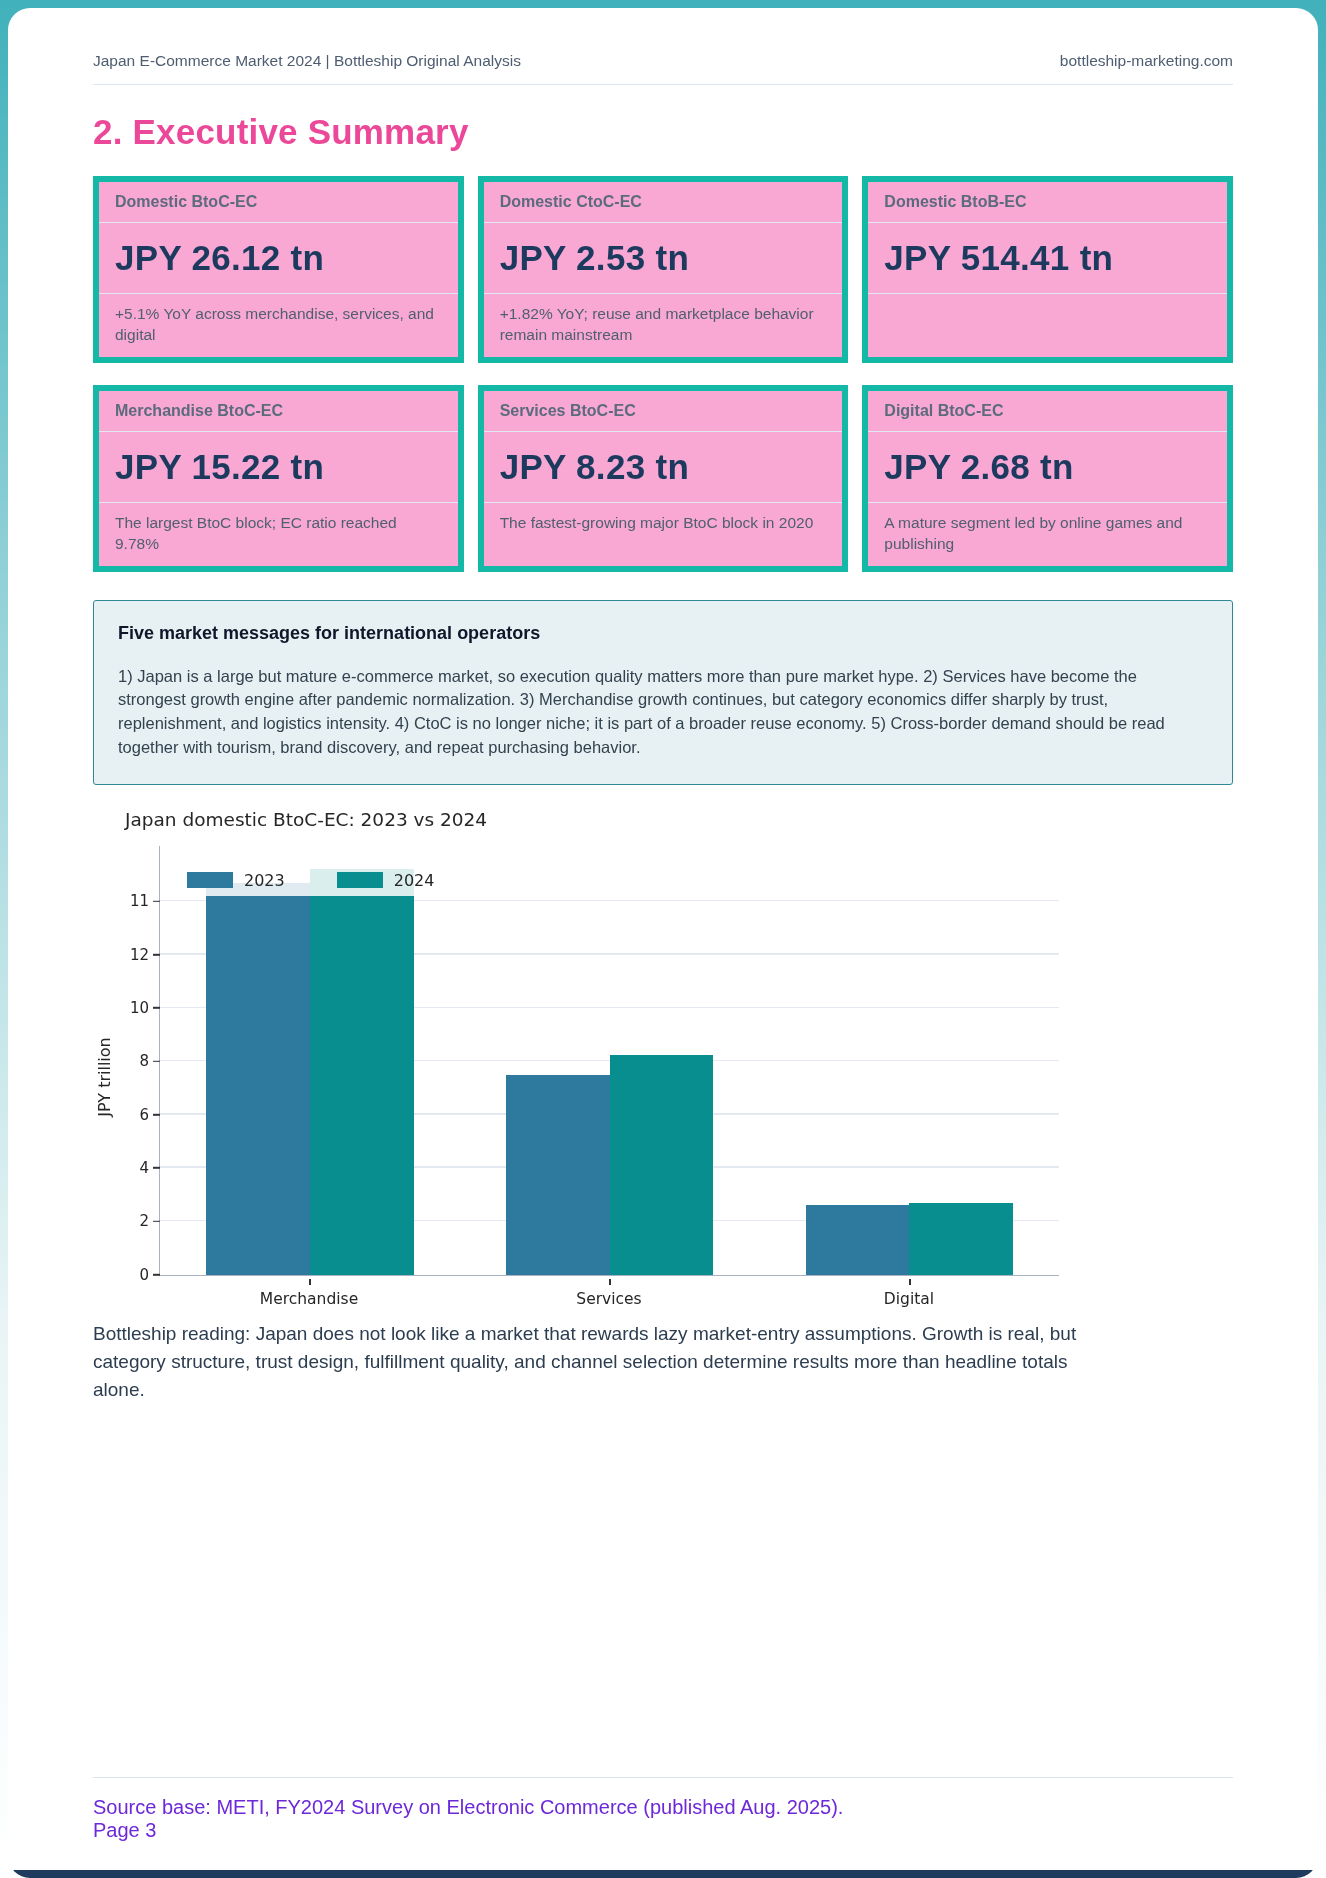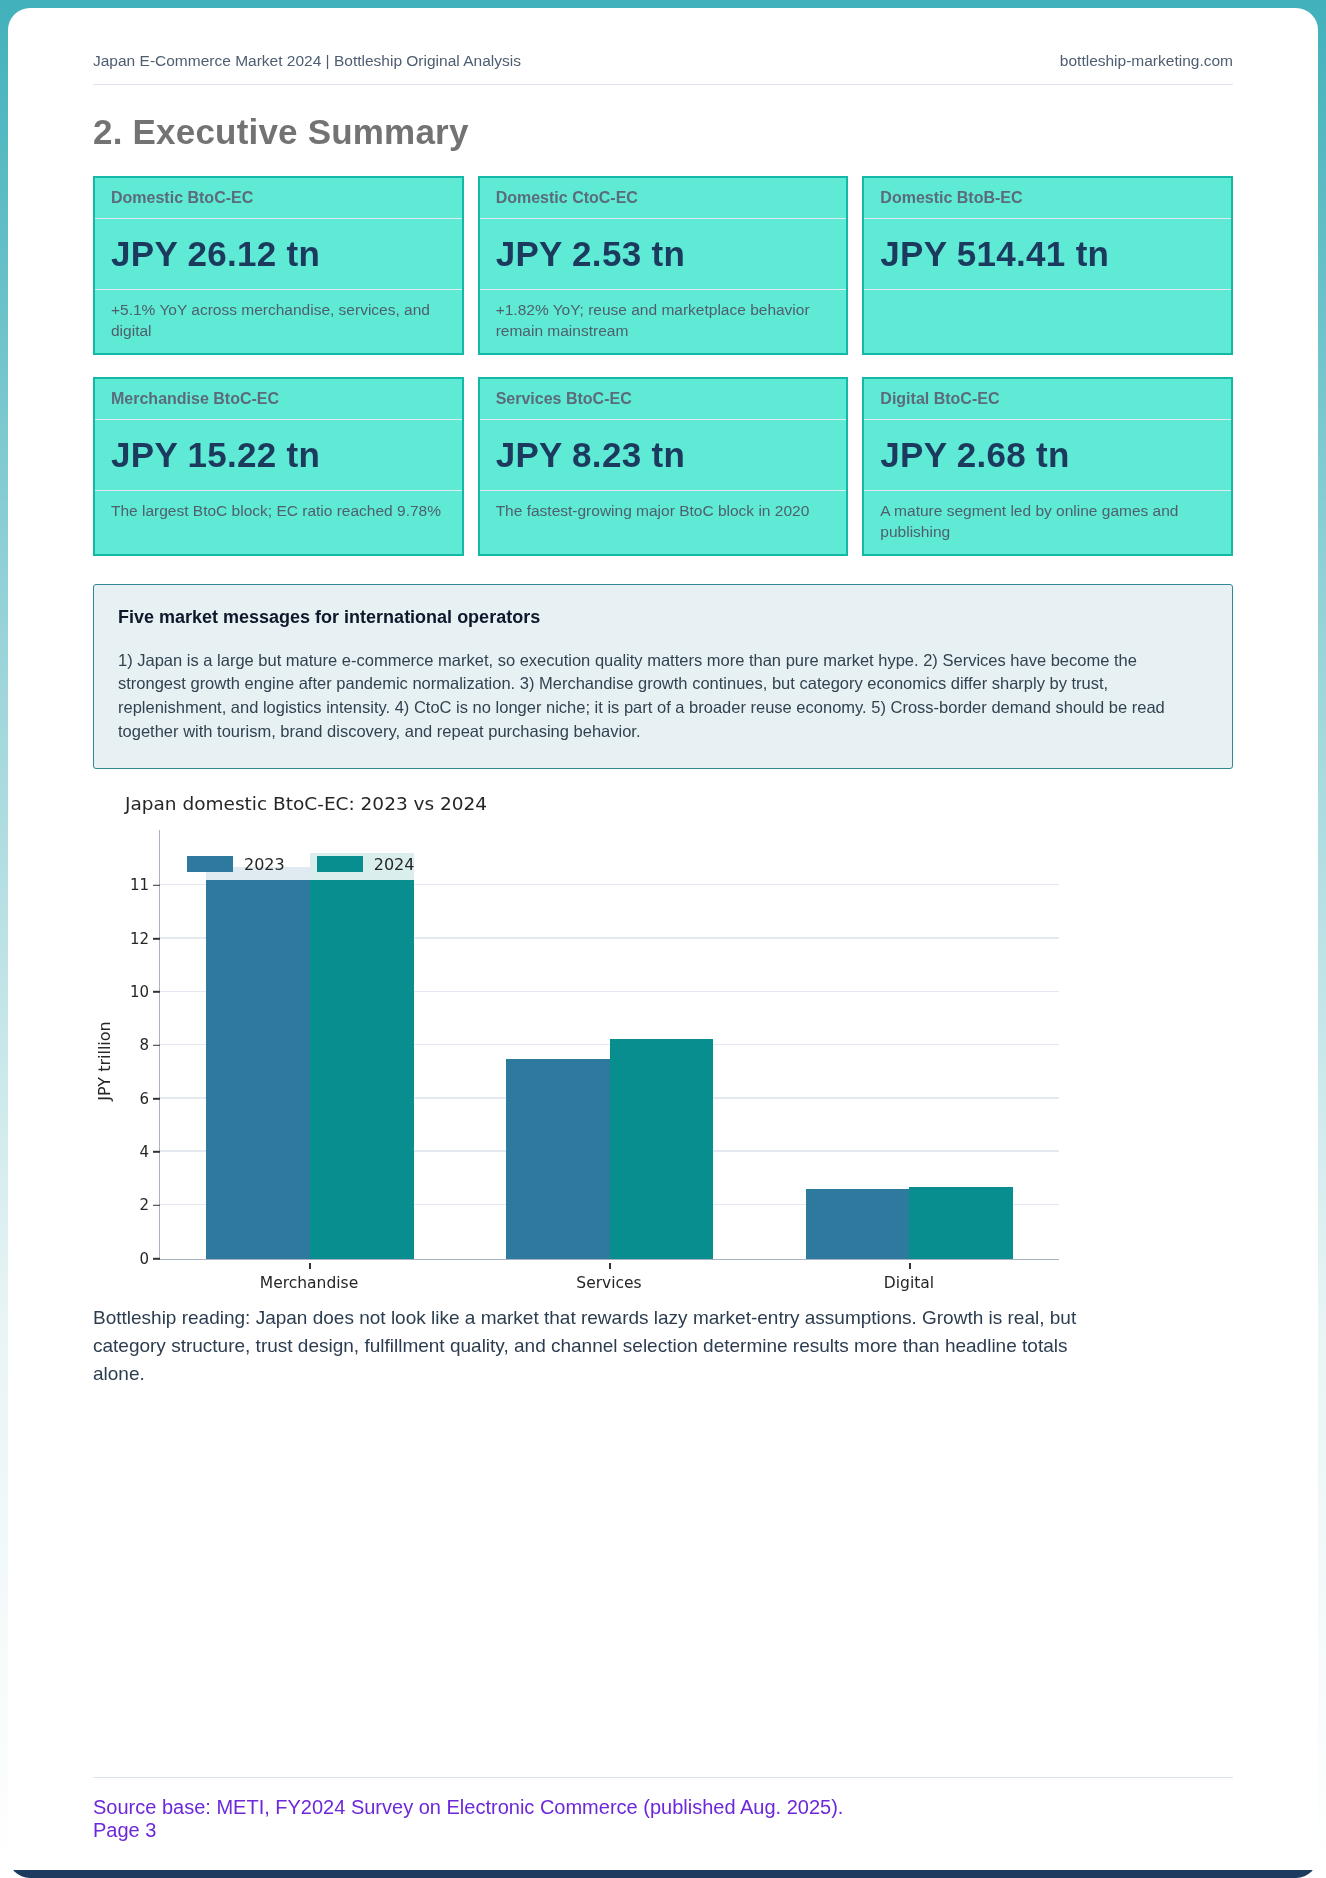--- a/index.html
+++ b/index.html
@@ -13,26 +13,26 @@
     background:#ffffff; border-radius:22px; overflow:hidden;
     display:flex; flex-direction:column;
   }
   .content { flex:1; padding:44px 85px 0 85px; display:flex; flex-direction:column; }
 
   
   .hdr { display:flex; justify-content:space-between; align-items:baseline;
          color:#4e5d70; font-size:15.5px;gap:28px; }
   .hdr-rule { border:none; border-top:1.5px solid #dde3ec; margin:14px 0 0 0; }
 
-  h1.page-title { color:#737373; font-size:35px; font-weight:bold; margin:27px 0 0 0; letter-spacing:.2px; }
+  h1.page-title { color:#ec4899; font-size:35px; font-weight:bold; margin:27px 0 0 0; letter-spacing:.2px; }
 
   
   .stats-grid { display:grid; grid-template-columns:repeat(3,1fr);
                 column-gap:14px; row-gap:22px; margin-top:24px; }
-  .stat-card { background:#5eead4; border:2px solid #14b8a6; }
+  .stat-card { background:#f9a8d4; border:6px solid #14b8a6; }
   .stat-label { color:#5c6b7c; font-weight:bold; font-size:16px;
                 padding:11px 16px; border-bottom:1px solid #e2e8ef; }
   .stat-value { color:#1c3a5e; font-weight:bold; font-size:35px;
                 padding:15px 16px; border-bottom:1px solid #e2e8ef; letter-spacing:.3px; }
   .stat-desc  { color:#4f5f6e; font-size:15.5px; line-height:1.38;
                 padding:9px 16px 11px 16px; min-height:62px; }
 
   
   .message-box { margin-top:28px; background:#e7f1f4; border:1.5px solid #2e8896;
                  border-radius:3px; padding:22px 24px 24px 24px; }
@@ -50,21 +50,21 @@
   .plot-wrap { position:relative; margin-left:40px; }
   .plot { position:relative; width:900px; height:430px;
           border-left:1.6px solid #a8b2c2; border-bottom:1.6px solid #a8b2c2; }
   .gridline { position:absolute; left:0; right:0; height:1.5px; background:#e4e9f1; z-index:0; }
   .ytick-label { position:absolute; right:100%; margin-right:11px; font-size:15px;
                  color:#262626; transform:translateY(50%); }
   .ytick-mark { position:absolute; right:100%; width:7px; height:1.6px; background:#333; }
   .bars-row { position:absolute; inset:0; display:flex; z-index:1; }
   .cat-col { flex:1; display:flex; align-items:flex-end; justify-content:center; }
   .bar { width:34.6%; }
-  .legend { position:absolute; top:19px; left:15px; z-index:2; display:flex; gap:32px;
+  .legend { position:absolute; top:19px; left:15px; z-index:2; display:flex; gap:52px;
             background:rgba(255,255,255,.85); padding:6px 12px; align-items:center; }
   .legend-item { display:flex; align-items:center; gap:11px; font-size:16px; }
   .legend-swatch { width:46px; height:16px; }
   .x-labels { display:flex; margin-top:3px; position:relative; width:900px; }
   .x-cat { flex:1; position:relative; text-align:center; font-size:15.5px; padding-top:11px; }
   .x-tick { position:absolute; top:0; left:50%; width:1.6px; height:6px; background:#333; }
 
   
   .reading { margin-top:12px; color:#2c3d50; font-size:19px; line-height:1.48; max-width:1030px; }
 

